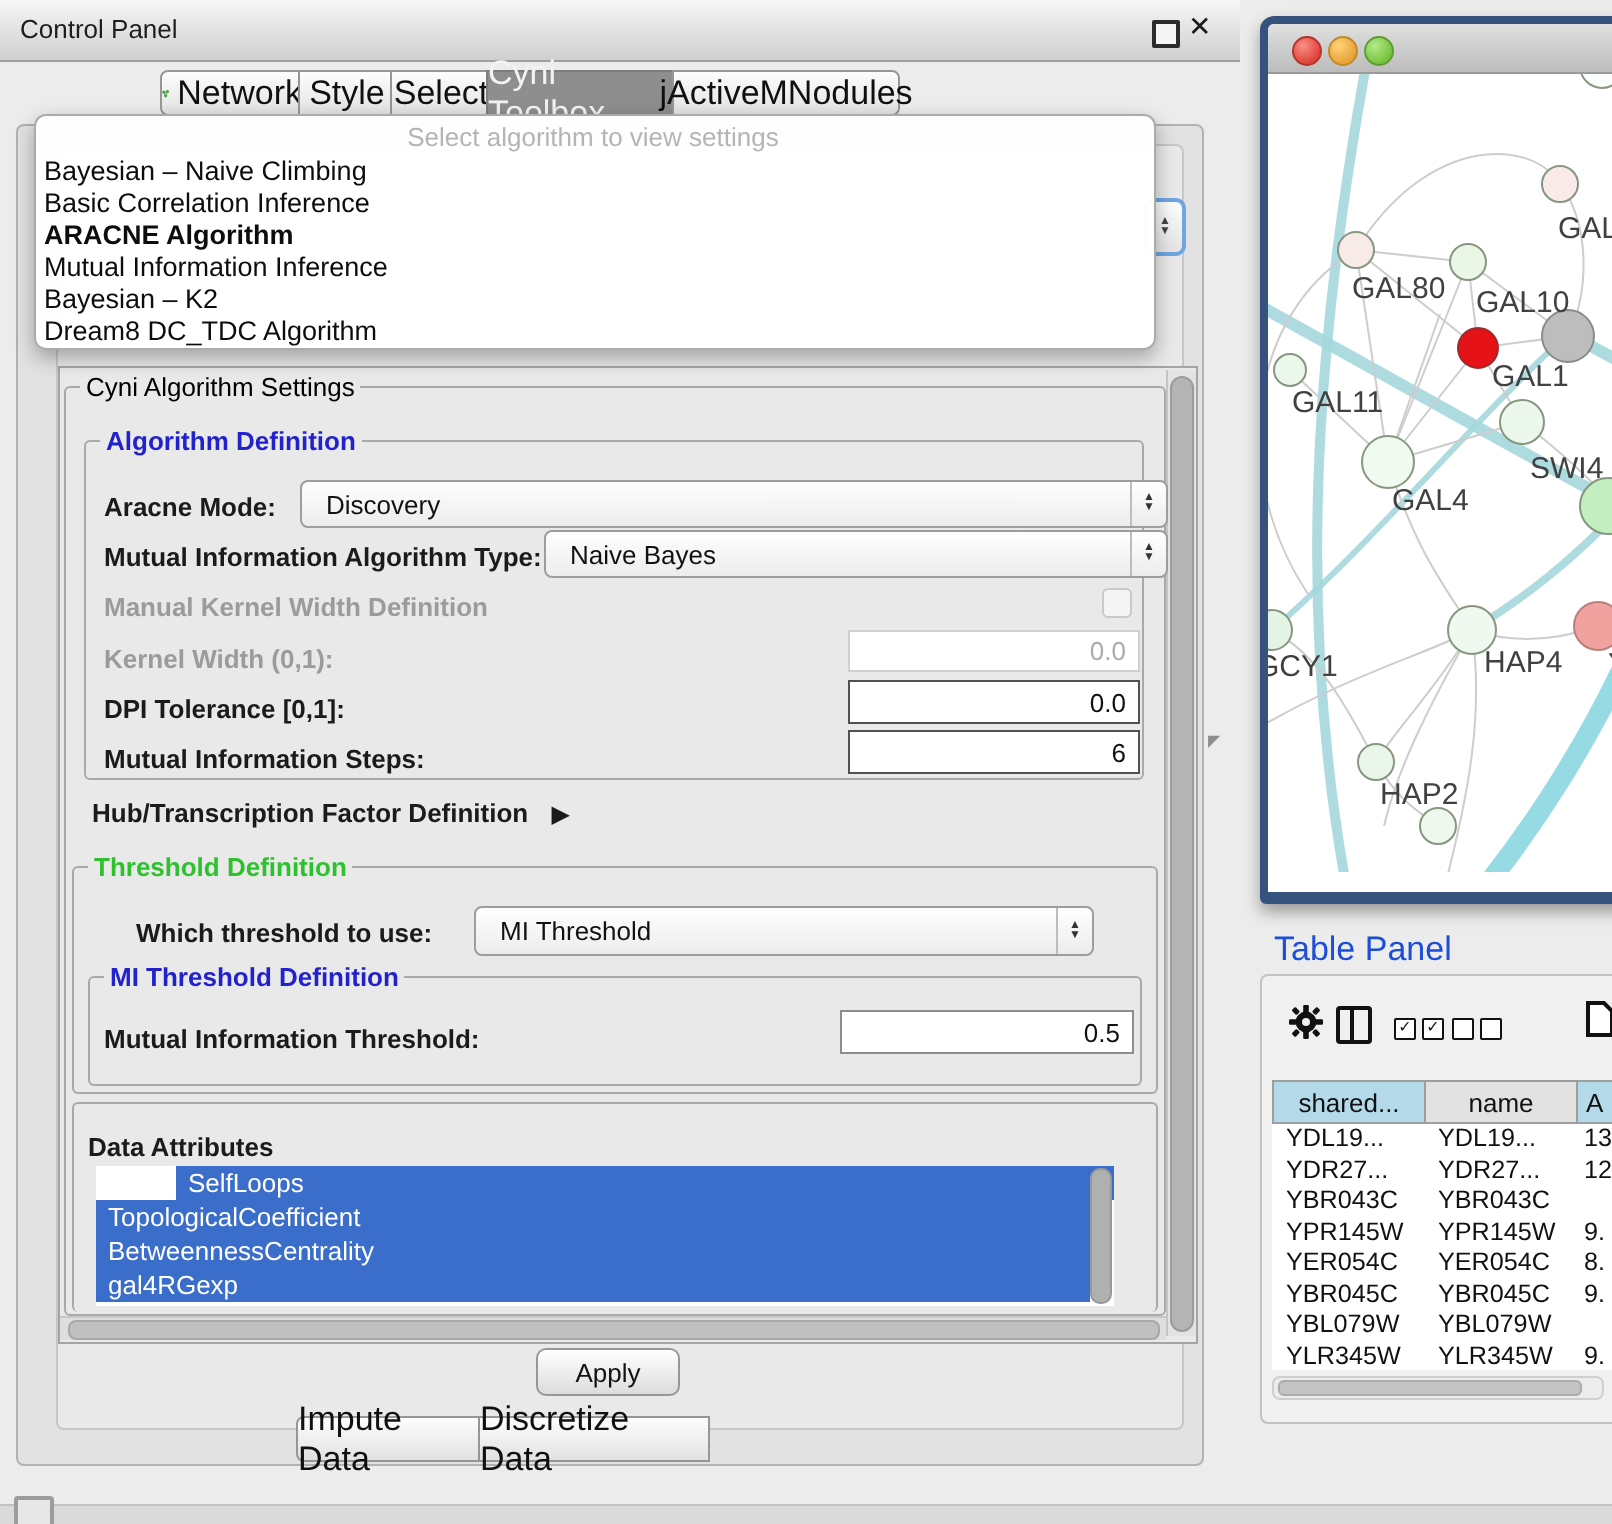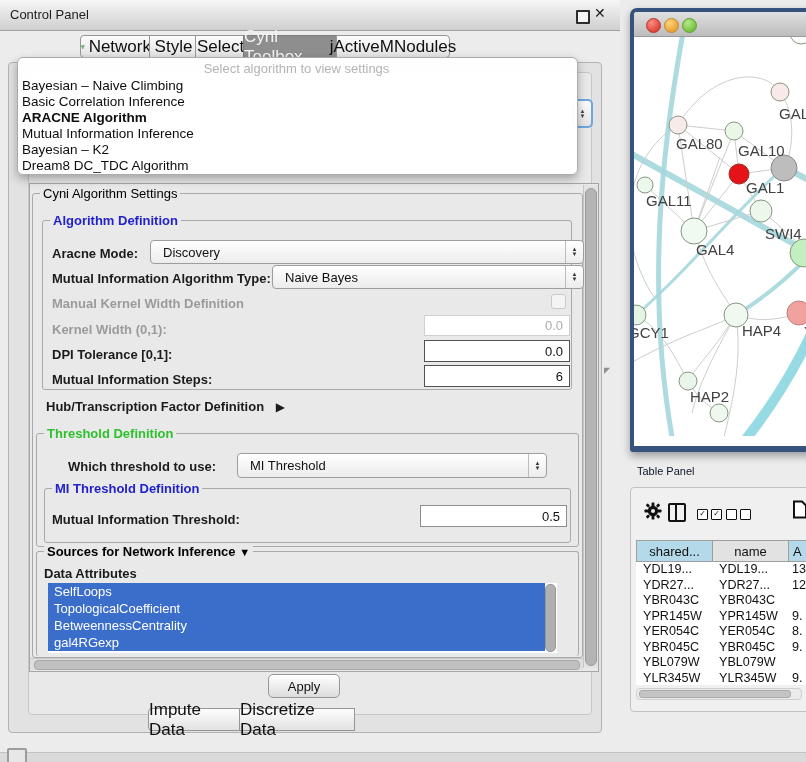--- a/index.html
+++ b/index.html
@@ -58,21 +58,21 @@
          background:linear-gradient(#fdfdfd,#e4e4e4);z-index:3;display:flex;flex-direction:column;
          align-items:center;justify-content:center;font-size:6px;line-height:5px;color:#444;}
   
   .net-window{left:630px;top:8px;width:190px;height:434px;background:#fff;border:4px solid #36537e;
               border-bottom-width:6px;border-radius:7px 7px 3px 3px;box-shadow:0 4px 8px rgba(0,0,0,0.35);z-index:2;}
   .net-titlebar{left:0;top:0;right:0;height:24px;background:linear-gradient(#e0e0e0,#bcbcbc);
                 border-bottom:1px solid #9a9a9a;border-radius:3px 3px 0 0;}
   .light{top:6px;width:13px;height:13px;border-radius:50%;}
   .net-canvas{left:0;top:25px;width:182px;height:399px;background:#fff;overflow:hidden;}
   
-  .tp-title{left:637px;top:465px;font-size:11px;color:#0f172a;}
+  .tp-title{left:637px;top:465px;font-size:17px;color:#1d4ed8;}
   .tp-box{left:630px;top:487px;width:190px;height:223px;background:#f0f0f0;border:1px solid #c2c2c2;border-radius:4px;z-index:2;}
   .tp-colicon{left:668px;top:503px;width:14px;height:15px;border:2px solid #111;border-radius:2px;}
   .tp-colicon::after{content:"";position:absolute;left:5px;top:0;bottom:0;width:2px;background:#111;}
   .cbx{width:9px;height:9px;border:1.5px solid #111;font-size:8px;line-height:8px;color:#111;
        text-align:center;border-radius:1px;background:#fff;}
   .th{height:22px;font-size:13px;color:#111;display:flex;align-items:center;justify-content:center;
       border:1px solid #9e9e9e;border-left:none;box-sizing:border-box;}
   .th.blue{background:#b4daea;}
   .th.gray{background:#e2e2e2;}
   .trow{display:flex;height:15.5px;font-size:12.6px;color:#111;background:#fff;}
@@ -182,28 +182,24 @@
       </span>
   </div>
 
   <div class="abs grp" style="left:44px;top:488px;width:525px;height:53px;"></div>
   <div class="abs legend b" style="left:52px;top:482px;color:#2222cc;">MI Threshold Definition</div>
 
   <div class="abs lbl" style="left:52px;top:512px;">Mutual Information Threshold:</div>
   <div class="abs tfield" style="left:420px;top:505px;width:133px;height:20px;border-color:#8d8d8d;">0.5</div>
 
   <div class="abs grp" style="left:36px;top:551px;width:541px;height:104px;border-bottom:none;"></div>
-  <div class="abs legend" style="left:44px;top:545px;font-weight:bold;">
-    <span>Sources for Network Inference</span>
-    <span style="font-size:11px;"> ▼</span>
-  </div>
   <div class="abs lbl" style="left:44px;top:566px;">Data Attributes</div>
 
   <div class="abs attr-list">
-    <div class="attr-item" style="background:#3b6dcb;">SelfLoops</div>
+    <div class="attr-item" style="background:#3b6dcb;margin-left:40px;">SelfLoops</div>
     <div class="attr-item" style="background:#3b6dcb;">TopologicalCoefficient</div>
     <div class="attr-item" style="background:#3b6dcb;">BetweennessCentrality</div>
     <div class="attr-item" style="background:#3b6dcb;">gal4RGexp</div>
     <div class="list-sb"></div>
   </div>
 
   <div class="abs hsb-track"></div>
   <div class="abs hsb-thumb"></div>
 
   <div class="abs apply-btn">

